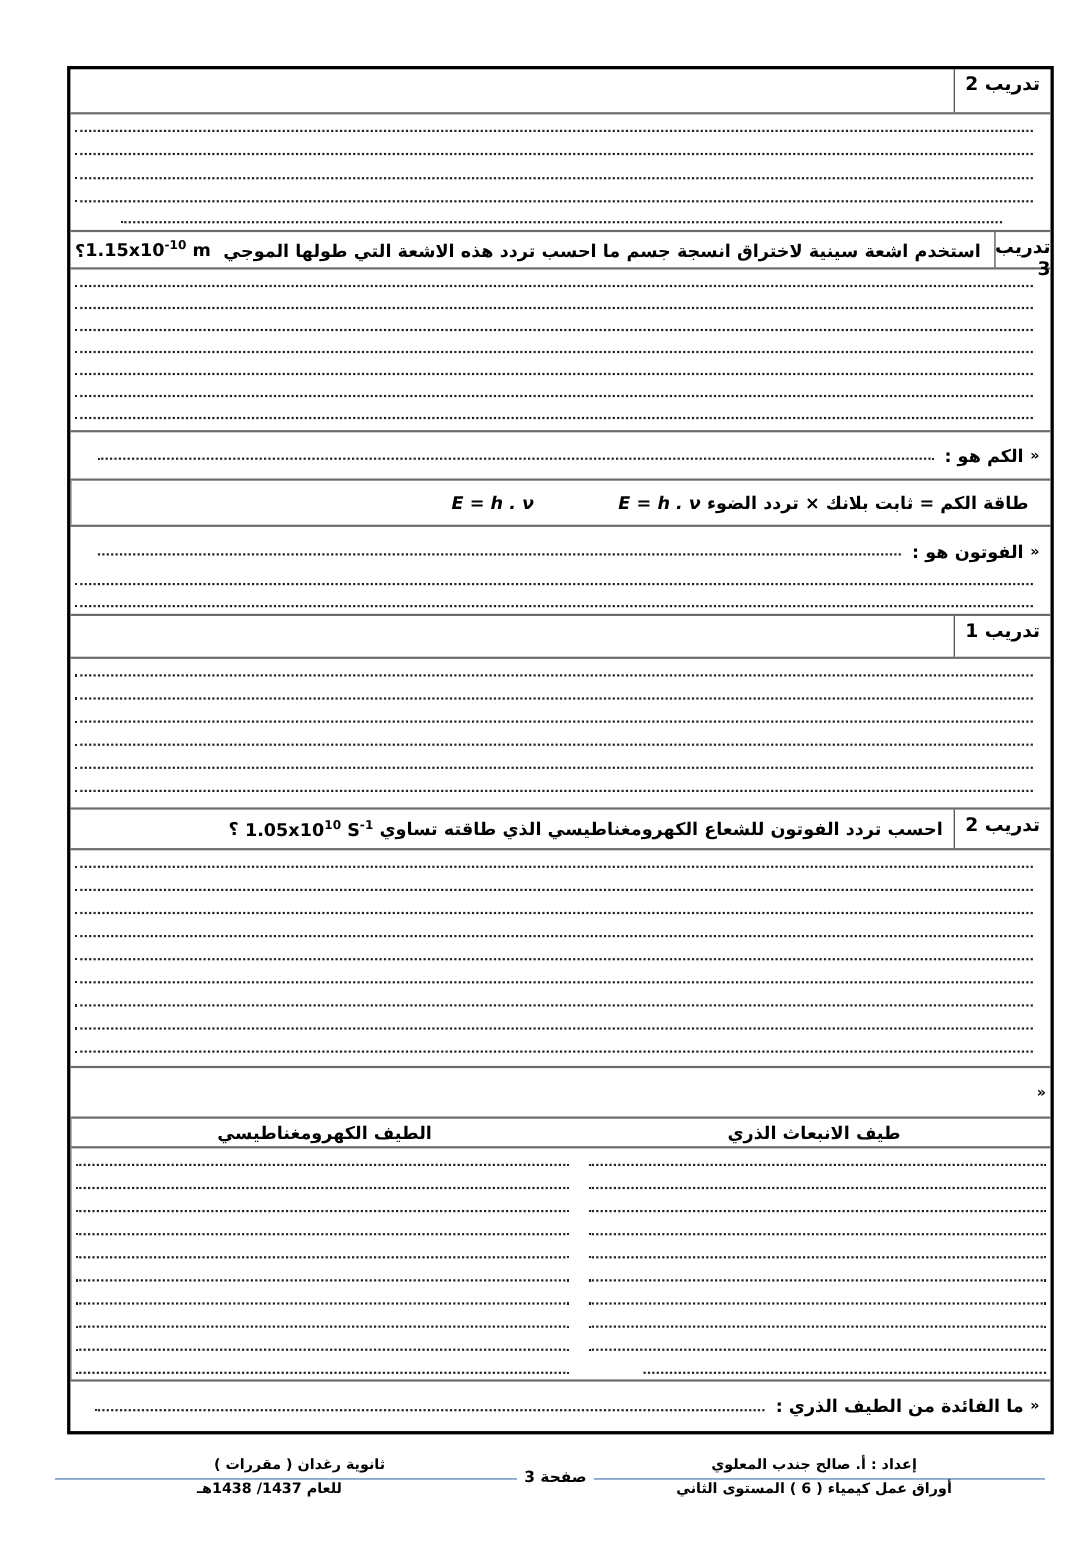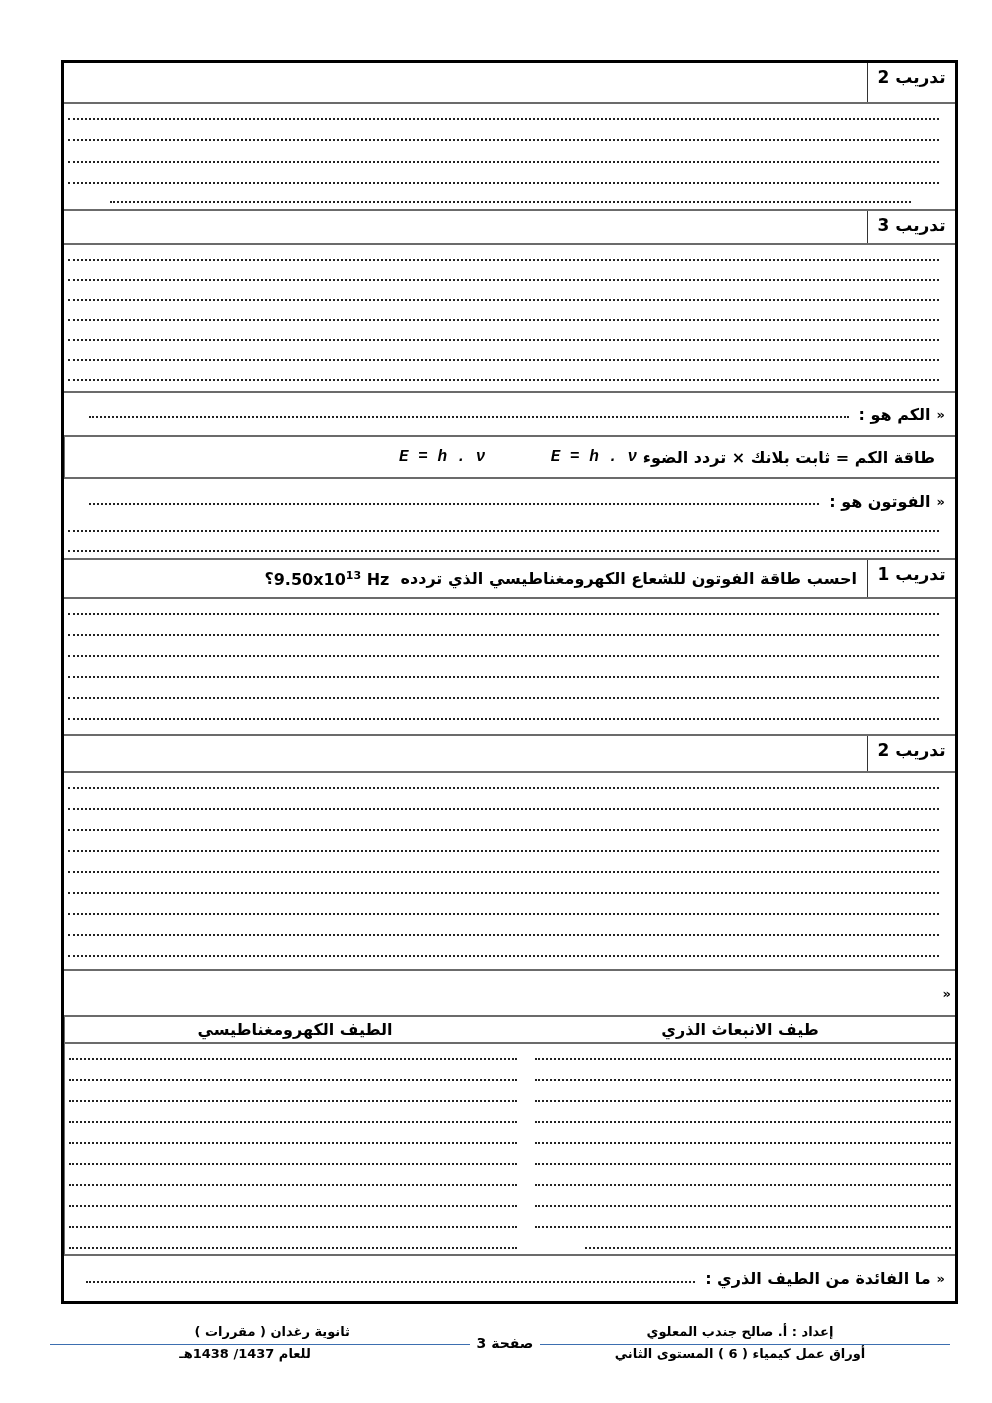--- a/index.html
+++ b/index.html
@@ -18,21 +18,21 @@
   .q sup { font-size:11px; }
   .dots { position:absolute; left:4px; right:16px; border-bottom:2px dotted #222; height:0; }
   .bullet { font-size:13px; margin-left:6px; }
   .plain { display:flex; direction:rtl; align-items:center; padding-right:10px;
            font-weight:bold; font-size:16px; white-space:nowrap; }
   .fill { flex:1; border-bottom:2px dotted #222; margin:0 10px 0 18px; height:0; align-self:center; margin-top:6px; }
   .split { display:flex; direction:rtl; }
   .cell { height:100%; display:flex; align-items:center; justify-content:center;
           font-weight:bold; font-size:16px; white-space:nowrap; box-sizing:border-box; direction:rtl; }
   .vsep { border-left:1.5px solid #6b6b6b; }
-  .ital { font-style:italic;font-family:Liberation Mono, monospace; }
+  .ital { font-style:italic; }
   .footer { position:absolute; left:0; top:1318px; width:992px; height:60px; }
   .ft { position:absolute; font-weight:bold; font-size:13px; direction:rtl; text-align:center; white-space:nowrap; }
   .fline { position:absolute; height:0; border-top:1.5px solid #3d6fb0; }
 </style>
 </head>
 <body>
 
 <div class="sheet">
 
   <div class="row hdr" style="top:0; height:41px;">
@@ -41,20 +41,23 @@
   <div class="row" style="top:41px; height:107px;">
     <div class="dots" style="top:14px;"></div>
     <div class="dots" style="top:35px;"></div>
     <div class="dots" style="top:57px;"></div>
     <div class="dots" style="top:78px;"></div>
     <div class="dots" style="top:97px; left:46px; right:44px;"></div>
   </div>
 
   <div class="row hdr" style="top:148px; height:34px;">
     <div class="lbl">تدريب 3</div>
+    <div class="q">
+      <span>استخدم اشعة سينية لاختراق انسجة جسم ما احسب تردد هذه الاشعة التي طولها الموجي </span><span dir="ltr"><span>1.15x10</span><sup>-10</sup> <span>m </span></span><span> ؟</span>
+    </div>
   </div>
   <div class="row" style="top:182px; height:148px;">
     <div class="dots" style="top:14px;"></div>
     <div class="dots" style="top:34px;"></div>
     <div class="dots" style="top:54px;"></div>
     <div class="dots" style="top:74px;"></div>
     <div class="dots" style="top:94px;"></div>
     <div class="dots" style="top:114px;"></div>
     <div class="dots" style="top:134px;"></div>
   </div>
@@ -79,35 +82,35 @@
       <span class="bullet">«</span>
       <span>الفوتون هو :</span>
       <div class="fill" style="max-width:730px;"></div>
     </div>
     <div class="dots" style="top:51px;"></div>
     <div class="dots" style="top:71px;"></div>
   </div>
 
   <div class="row hdr" style="top:497px; height:39px;">
     <div class="lbl">تدريب 1</div>
-    <div class="q" style="padding-right:10px;">
-      <span>احسب طاقة الفوتون للشعاع الكهرومغناطيسي  الذي تردده </span><span dir="ltr"><span>9.50x10</span><sup>13</sup> <span>Hz </span></span><span> ؟</span>
-    </div>
   </div>
   <div class="row" style="top:536px; height:137px;">
     <div class="dots" style="top:14px;"></div>
     <div class="dots" style="top:35px;"></div>
     <div class="dots" style="top:56px;"></div>
     <div class="dots" style="top:77px;"></div>
     <div class="dots" style="top:98px;"></div>
     <div class="dots" style="top:119px;"></div>
   </div>
 
   <div class="row hdr" style="top:673px; height:37px;">
     <div class="lbl">تدريب 2</div>
+    <div class="q" style="padding-right:10px;">
+      <span>احسب تردد الفوتون للشعاع الكهرومغناطيسي  الذي طاقته تساوي </span><span dir="ltr"><span>1.05x10</span><sup>10</sup> <span>S</span><sup>-1</sup></span><span> ؟</span>
+    </div>
   </div>
   <div class="row" style="top:710px; height:198px;">
     <div class="dots" style="top:14px;"></div>
     <div class="dots" style="top:35px;"></div>
     <div class="dots" style="top:56px;"></div>
     <div class="dots" style="top:77px;"></div>
     <div class="dots" style="top:98px;"></div>
     <div class="dots" style="top:119px;"></div>
     <div class="dots" style="top:140px;"></div>
     <div class="dots" style="top:161px;"></div>

